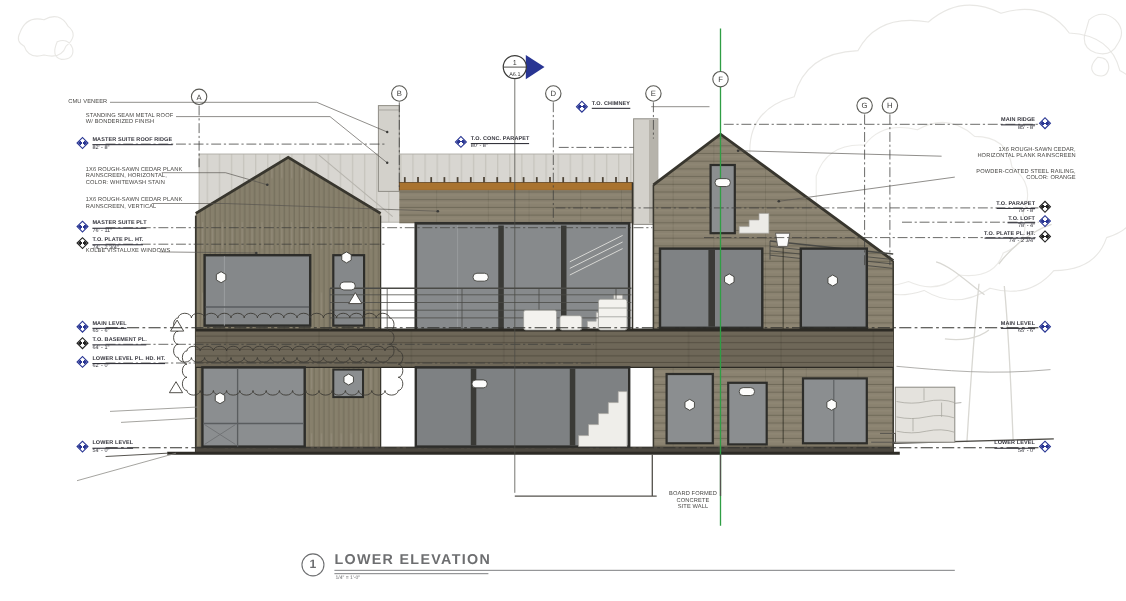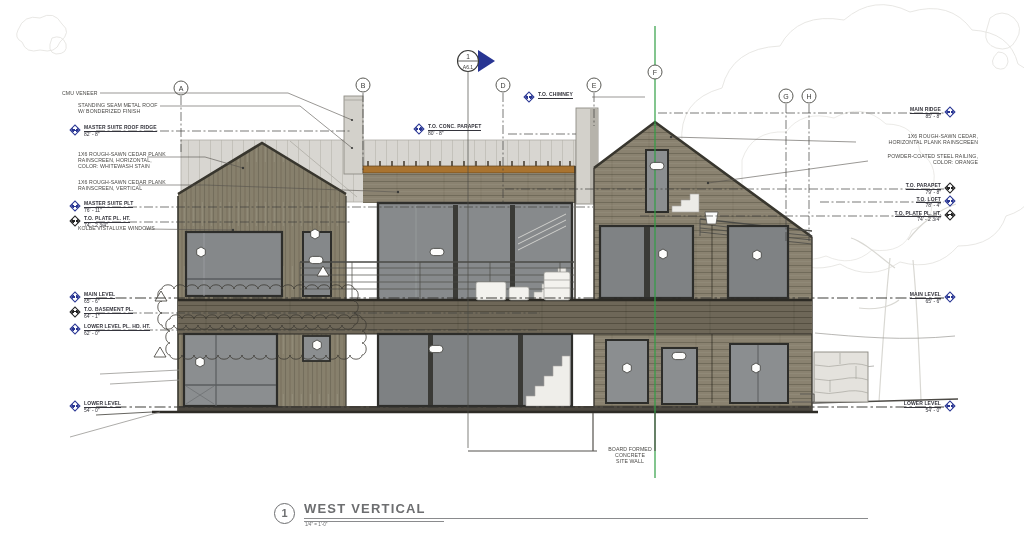--- a/index.html
+++ b/index.html
@@ -404,19 +404,19 @@
   <span>POWDER-COATED STEEL RAILING,</span><br>
   <span>COLOR: ORANGE</span>
 </div>
 <div class="note" style="left:598px;top:446px;width:64px;text-align:center;white-space:normal">
   <span>BOARD FORMED CONCRETE</span><br>
   <span>SITE WALL</span>
 </div>
 
 <div class="titleblock">
   <div class="tb-circle">1</div>
-  <div class="tb-title">WEST VERTICAL</div>
+  <div class="tb-title">LOWER ELEVATION</div>
   <div class="tb-rule"></div>
   <div class="tb-rule2"></div>
   <div class="tb-scale">1/4" = 1'-0"</div>
 </div>
 
 </div>
 
 </body></html>

